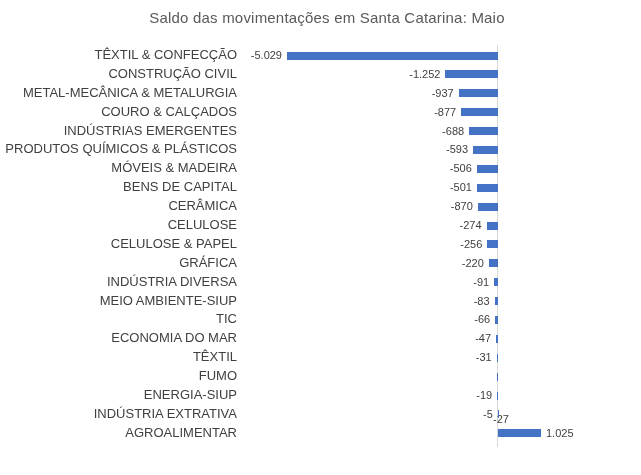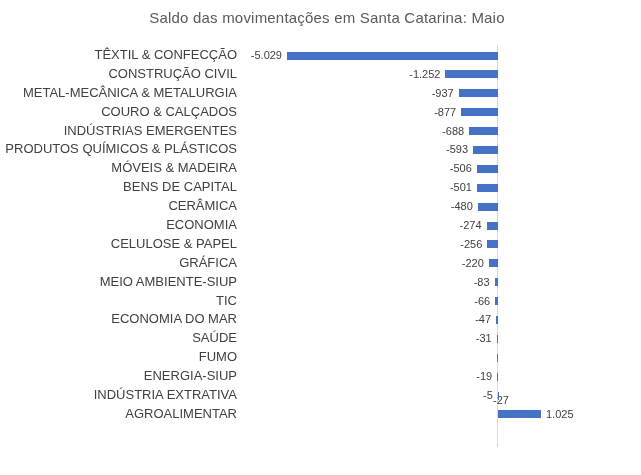--- a/index.html
+++ b/index.html
@@ -66,54 +66,59 @@
         <span class="val" style="color: rgb(64, 64, 64); right: 169.23px; margin-left: 44px;">-506</span>
       </div>
       <div class="row">
         <span class="cat" style="color: rgb(64, 64, 64);">BENS DE CAPITAL</span>
         <div class="bar" style="width: 21.0203px; background: rgb(68, 114, 196); right: 143px;"></div>
         <span class="val" style="color: rgb(64, 64, 64); right: 169.02px;">-501</span>
       </div>
       <div class="row">
         <span class="cat" style="color: rgb(64, 64, 64);">CERÂMICA</span>
         <div class="bar" style="width: 20.1392px; background: rgb(68, 114, 196); right: 143px;"></div>
-        <span class="val" style="color: rgb(64, 64, 64); right: 168.139px;">-480</span>
+        <span class="val" style="color: rgb(64, 64, 64); right: 168.139px;">-870</span>
       </div>
       <div class="row">
-        <span class="cat" style="color: rgb(64, 64, 64);">ECONOMIA</span>
+        <span class="cat" style="color: rgb(64, 64, 64);">CELULOSE</span>
         <div class="bar" style="width: 11.4961px; background: rgb(68, 114, 196); right: 143px;"></div>
         <span class="val" style="color: rgb(64, 64, 64); right: 159.496px;">-274</span>
       </div>
       <div class="row">
         <span class="cat" style="color: rgb(64, 64, 64);">CELULOSE &amp; PAPEL</span>
         <div class="bar" style="width: 10.7409px; background: rgb(68, 114, 196); right: 143px;"></div>
         <span class="val" style="color: rgb(64, 64, 64); right: 158.741px;">-256</span>
       </div>
       <div class="row">
         <span class="cat" style="color: rgb(64, 64, 64);">GRÁFICA</span>
         <div class="bar" style="width: 9.23046px; background: rgb(68, 114, 196); right: 143px;"></div>
         <span class="val" style="color: rgb(64, 64, 64); right: 157.23px;">-220</span>
+      </div>
+      <div class="row">
+        <span class="cat" style="color: rgb(64, 64, 64);">INDÚSTRIA DIVERSA</span>
+        <div class="bar" style="width: 3.81806px; background: rgb(68, 114, 196); right: 143px;"></div>
+        <span class="val" style="color: rgb(64, 64, 64); right: 151.818px;">-91</span>
       </div>
       <div class="row">
         <span class="cat" style="color: rgb(64, 64, 64);">MEIO AMBIENTE-SIUP</span>
         <div class="bar" style="width: 3.4824px; background: rgb(68, 114, 196); right: 143px;"></div>
         <span class="val" style="color: rgb(64, 64, 64); right: 151.482px;">-83</span>
       </div>
       <div class="row">
         <span class="cat" style="color: rgb(64, 64, 64);">TIC</span>
         <div class="bar" style="width: 2.76914px; background: rgb(68, 114, 196); right: 143px;"></div>
         <span class="val" style="color: rgb(64, 64, 64); right: 150.769px;">-66</span>
       </div>
       <div class="row">
         <span class="cat" style="color: rgb(64, 64, 64);">ECONOMIA DO MAR</span>
         <div class="bar" style="width: 1.97196px; background: rgb(68, 114, 196); right: 143px;"></div>
         <span class="val" style="color: rgb(64, 64, 64); right: 149.972px;">-47</span>
       </div>
       <div class="row">
-        <span class="cat" style="color: rgb(64, 64, 64);">SAÚDE</span>
+        <span class="cat" style="color: rgb(64, 64, 64);">TÊXTIL</span>
         <div class="bar" style="width: 1.30066px; background: rgb(68, 114, 196); right: 143px;"></div>
         <span class="val" style="color: rgb(64, 64, 64); right: 149.301px;">-31</span>
       </div>
       <div class="row">
         <span class="cat" style="color: rgb(64, 64, 64);">FUMO</span>
         <div class="bar" style="width: 1.13283px; background: rgb(68, 114, 196); right: 143px;"></div>
         <span class="val" style="color: rgb(64, 64, 64); right: 132px; margin-top: 43px;">-27</span>
       </div>
       <div class="row">
         <span class="cat" style="color: rgb(64, 64, 64);">ENERGIA-SIUP</span>

